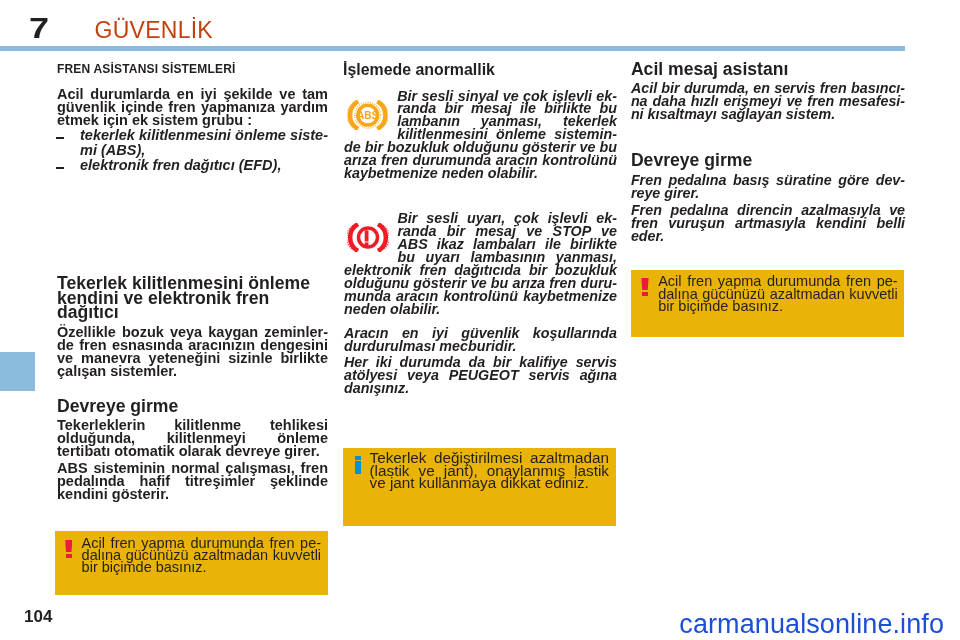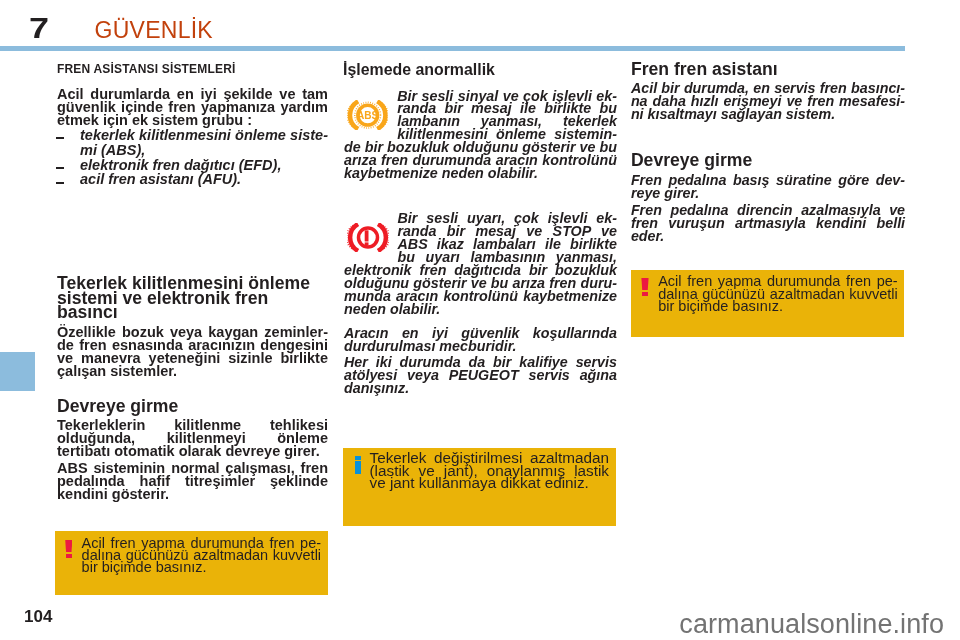--- a/index.html
+++ b/index.html
@@ -55,45 +55,44 @@
   .sp10{height:12.07px;}
 
   ul{margin:0;padding:0;list-style:none;}
   li{position:relative;padding-left:23px;font-size:14.5px;font-weight:700;line-height:14.9px;text-align:justify;hyphens:manual;font-style:italic;}
   li .da{position:absolute;left:0;top:0;font-size:0;color:transparent;}
   li .da:before{content:"";position:absolute;left:-0.9px;top:9.3px;width:7.9px;height:2px;background:#221f20;}
 
   .box{position:absolute;background:#eab308;}
 
   .pageno{position:absolute;left:24px;top:608.4px;font-size:17px;line-height:17px;font-weight:700;color:#221f20;}
-  .wm{position:absolute;left:679.3px;top:611.3px;font-size:27px;line-height:27px;color:#737373;letter-spacing:0.1px;}
+  .wm{position:absolute;left:679.3px;top:611.3px;font-size:27px;line-height:27px;color:#1d4ed8;letter-spacing:0.1px;}
 </style>
 </head>
 <body>
 
 <div class="page">
   <div class="hdr-num">7</div>
   <div class="hdr-title">GÜVENLİK</div>
   <div class="blueline"></div>
   <div class="tab"></div>
 
   <div class="col c1">
     <h2>FREN ASİSTANSI SİSTEMLERİ</h2>
     <div class="sp10"></div>
     <p>Acil durumlarda en iyi şekilde ve tam güvenlik içinde fren yapmanıza yardım etmek için ek sistem grubu :</p>
     <div class="sp1"></div>
     <ul>
       <li><span class="da">–</span><span>tekerlek kilitlenmesini önleme siste­mi (ABS),</span></li>
       <li><span class="da">–</span><span>elektronik fren dağıtıcı (EFD),</span></li>
-      <li><span class="da">–</span><span>acil fren asistanı (AFU).</span></li>
     </ul>
   </div>
 
   <div class="col c1b">
-    <h3>Tekerlek kilitlenmesini önleme sistemi ve elektronik fren basıncı</h3>
+    <h3>Tekerlek kilitlenmesini önleme kendini ve elektronik fren dağıtıcı</h3>
     <div class="sp6"></div>
     <p>Özellikle bozuk veya kaygan zeminler­de fren esnasında aracınızın dengesini ve manevra yeteneğini sizinle birlikte çalışan sistemler.</p>
     <div class="sp14"></div>
     <h3>Devreye girme</h3>
     <div class="sp6"></div>
     <p>Tekerleklerin kilitlenme tehlikesi olduğunda, kilitlenmeyi önleme tertibatı otomatik olarak devreye girer.</p>
     <div class="sp4"></div>
     <p>ABS sisteminin normal çalışması, fren pedalında hafif titreşimler şeklinde kendini gösterir.</p>
   </div>
 
@@ -151,21 +150,21 @@
     <span class="icon-bang"></span>
     <div class="warntxt">Acil fren yapma durumunda fren pe­dalına gücünüzü azaltmadan kuvvetli bir biçimde basınız.</div>
   </div>
 
   <div class="box warnbox wb-left">
     <span class="icon-bang"></span>
     <div class="warntxt">Acil fren yapma durumunda fren pe­dalına gücünüzü azaltmadan kuvvetli bir biçimde basınız.</div>
   </div>
 
   <div class="col c3">
-    <h3>Fren fren asistanı</h3>
+    <h3>Acil mesaj asistanı</h3>
     <div class="sp6"></div>
     <p>Acil bir durumda, en servis fren basıncı­na daha hızlı erişmeyi ve fren mesafesi­ni kısaltmayı sağlayan sistem.</p>
   </div>
   <div class="col c3b">
     <h3>Devreye girme</h3>
     <div class="sp6"></div>
     <p>Fren pedalına basış süratine göre dev­reye girer.</p>
     <div class="sp4"></div>
     <p>Fren pedalına direncin azalmasıyla ve fren vuruşun artmasıyla kendini belli eder.</p>
   </div>

